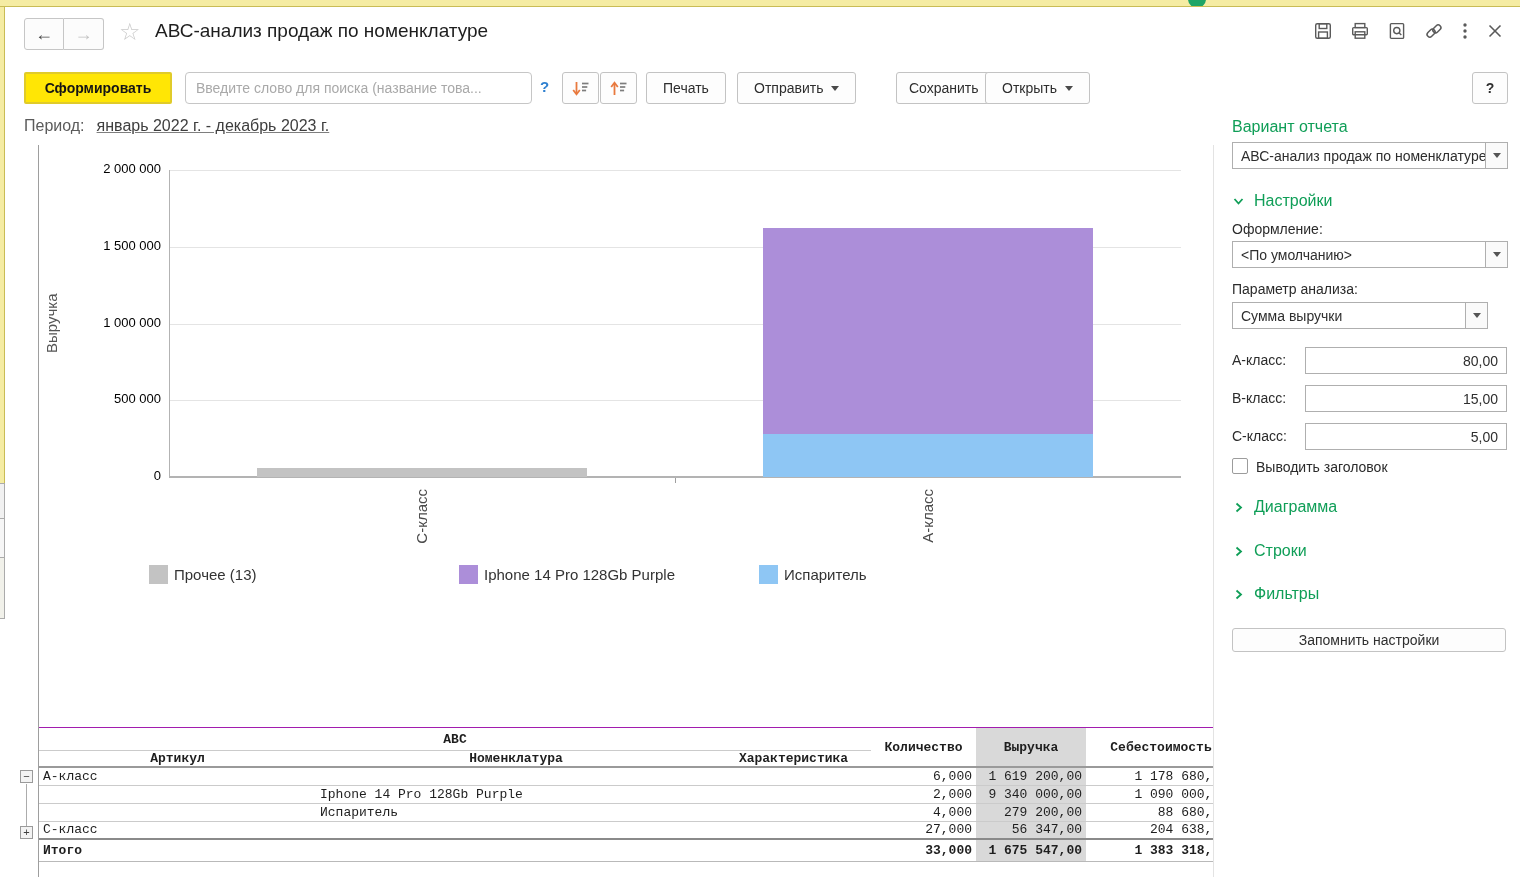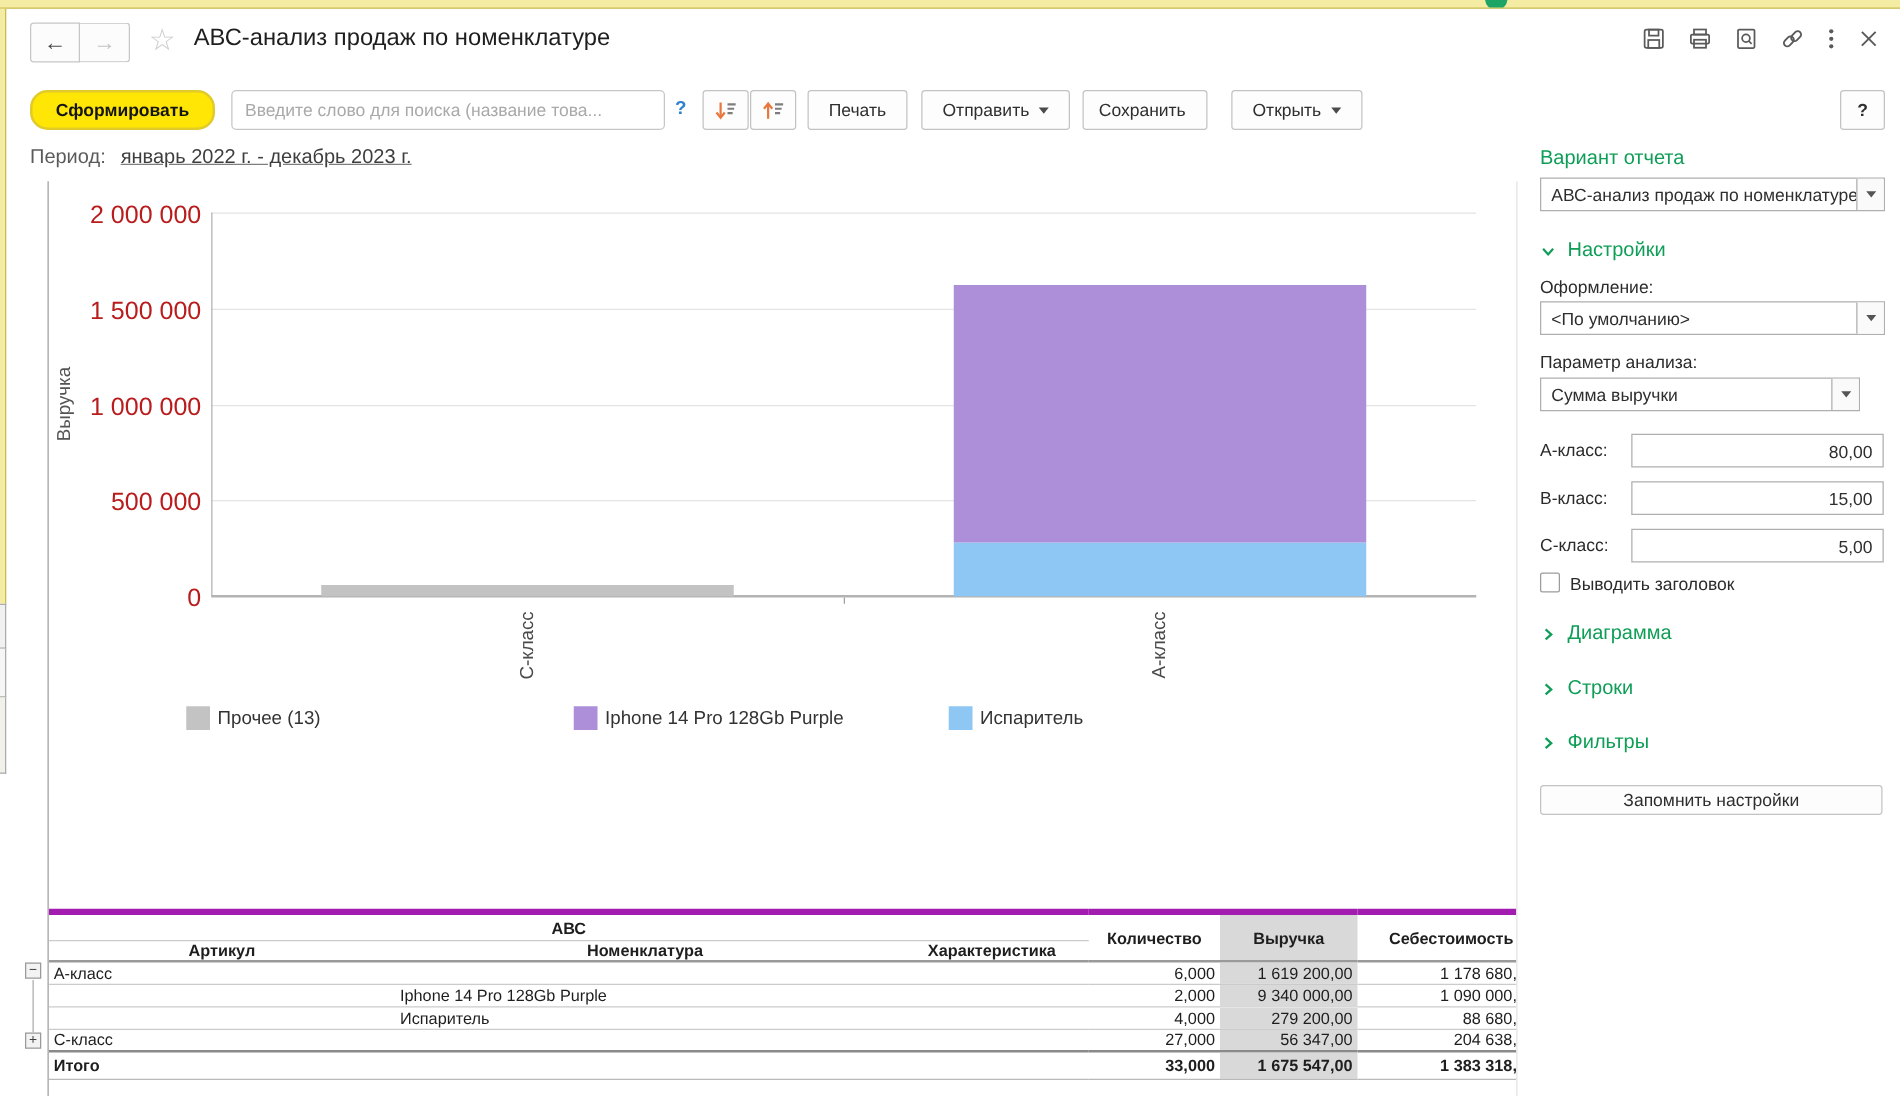--- a/index.html
+++ b/index.html
@@ -20,55 +20,55 @@
   .nav-btn { width:40px; height:32px; border:1px solid #C6C6C6; background:#FCFCFC; display:flex; align-items:center; justify-content:center; font-size:18px; color:#4A4A4A; }
   .nav-back { border-radius:3px 0 0 3px; }
   .nav-fwd  { border-radius:0 3px 3px 0; border-left:none; color:#C3C3C3; }
   .star { position:absolute; left:119px; top:18px; font-size:24px; color:#CACACA; }
   .page-title { position:absolute; left:155px; top:20px; font-size:19px; color:#1E1E1E; white-space:nowrap; }
   .win-icons { position:absolute; right:16px; top:21px; display:flex; align-items:center; gap:17px; }
   .win-icons svg { display:block; }
 
   
   .btn { position:absolute; height:32px; border:1px solid #C3C3C3; border-radius:3px; background:#FDFDFD; font-size:14px; color:#2E2E2E; display:inline-flex; align-items:center; justify-content:center; padding:0 16px; white-space:nowrap; }
-  .btn-generate { left:24px; top:72px; width:148px; background:#FFE605; border:2px solid #E0CB2A; border-radius:14px; font-weight:bold; color:#151515; }
+  .btn-generate { left:24px; top:72px; width:148px; background:#FFE605; border:2px solid #E0CB2A; border-radius:2px; font-weight:bold; color:#151515; }
   .search-input { position:absolute; left:185px; top:72px; width:347px; height:32px; border:1px solid #C6C6C6; border-radius:4px; font-size:14px; color:#333; padding:0 10px; font-family:"Liberation Sans", sans-serif; }
   .search-input::placeholder { color:#A9A9A9; }
   .q-help { position:absolute; left:540px; top:78px; color:#2F80D0; font-weight:bold; font-size:15px; }
   .sort-btn { left:562px; top:72px; width:37px; padding:0; }
   .sort-btn2 { left:600px; }
   .btn-print { left:646px; top:72px; }
   .btn-send { left:737px; top:72px; }
-  .btn-save { left:866px; top:72px;padding-left:12px; }
+  .btn-save { left:896px; top:72px;padding-left:12px; }
   .btn-open { left:985px; top:72px; }
   .btn-help { left:1472px; top:72px; width:36px; padding:0; font-weight:bold; }
   .caret-down { width:0; height:0; border-left:4px solid transparent; border-right:4px solid transparent; border-top:5px solid #4A4A4A; margin-left:8px; }
 
   
   .period-row { position:absolute; left:24px; top:117px; font-size:16px; color:#5B5B5B; }
   .period-link { color:#3E3E3E; text-decoration:underline; text-decoration-color:#7E7E7E; margin-left:12px; cursor:pointer; }
 
   
   .report-area { position:absolute; left:38px; top:145px; width:1175px; height:732px; border-left:1px solid #9E9E9E; overflow:hidden; background:#fff; }
   .panel-divider { position:absolute; left:1213px; top:145px; width:1px; height:732px; background:#E3E3E3; }
 
   .gridline { position:absolute; height:1px; background:#E4E4E4; }
   .axis-base { position:absolute; height:2px; background:#B3B3B3; }
   .y-axis { position:absolute; width:1px; background:#B3B3B3; }
-  .ytick { position:absolute; text-align:right; font-size:20px; color:#b91c1c; }
+  .ytick { position:absolute; text-align:right; font-size:13px; color:#000000; }
   .ylabel { position:absolute; writing-mode:vertical-rl; transform:rotate(180deg); font-size:15px; color:#555; text-align:center; }
   .bar-seg { position:absolute; }
   .cat-label { position:absolute; writing-mode:vertical-rl; transform:rotate(180deg); font-size:15px; color:#4A4A4A; white-space:nowrap; }
   .mid-tick { position:absolute; width:1px; height:5px; background:#9F9F9F; }
   .legend-item { position:absolute; display:flex; align-items:center; gap:6px; font-size:15px; color:#333; white-space:nowrap; }
   .legend-swatch { width:19px; height:19px; flex:0 0 auto; }
 
   
   .rpt-wrap { position:absolute; left:0; top:582px; width:1197px; }
-  table.rpt { table-layout:fixed; border-collapse:collapse; width:1197px; border-top:5px solid #a21caf; }
+  table.rpt { table-layout:fixed; border-collapse:collapse; width:1197px; border-top:1px solid #a21caf;font-family:Liberation Mono, monospace; }
   .rpt td { height:18px; font-size:13px; color:#1E1E1E; padding:0 4px; overflow:hidden; white-space:nowrap; border-bottom:1px solid #CBCBCB; }
   .rpt tr.h1 td { height:23px; }
   .rpt tr.h2 td { height:16px; border-bottom:2px solid #9A9A9A; }
   .rpt td.vmid { vertical-align:middle; border-bottom:2px solid #9A9A9A; }
   .rpt .ch { font-weight:bold; text-align:center; }
   .rpt .num { text-align:right; }
   .rpt .rev { background:#D9D9D9; }
   .rpt td.cost { padding-right:8px; }
   .rpt tr.total td { font-weight:bold; border-top:2px solid #8A8A8A; border-bottom:1px solid #B9B9B9; height:22px; }
 

